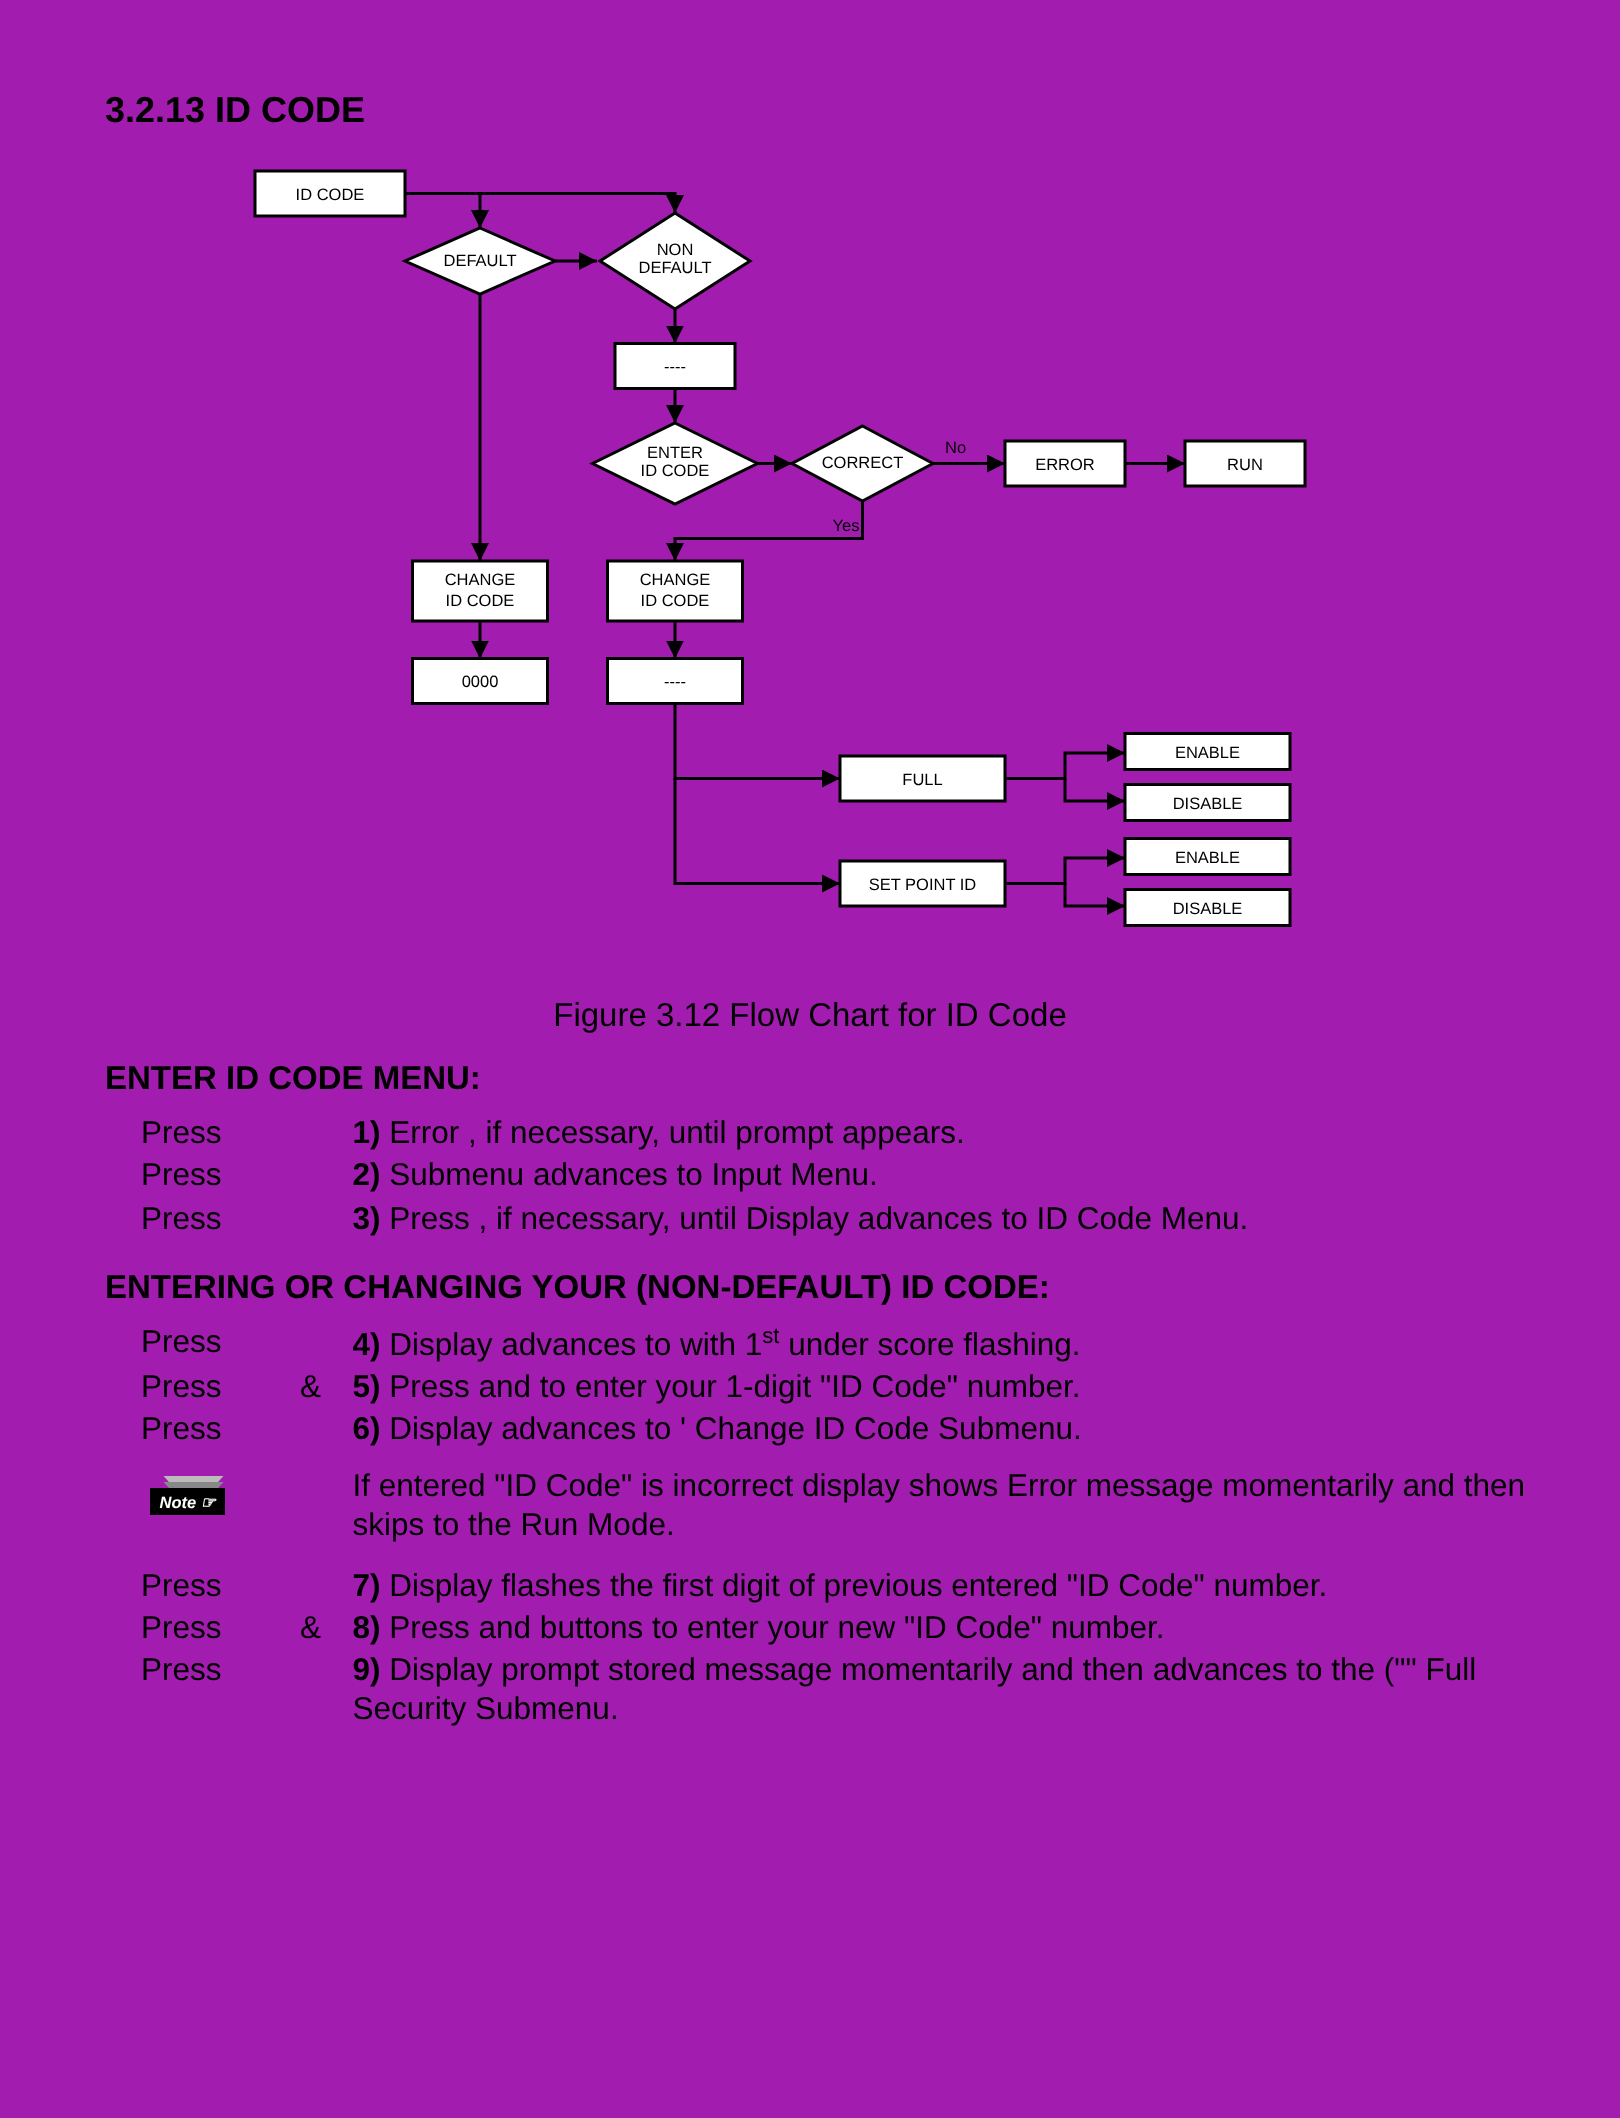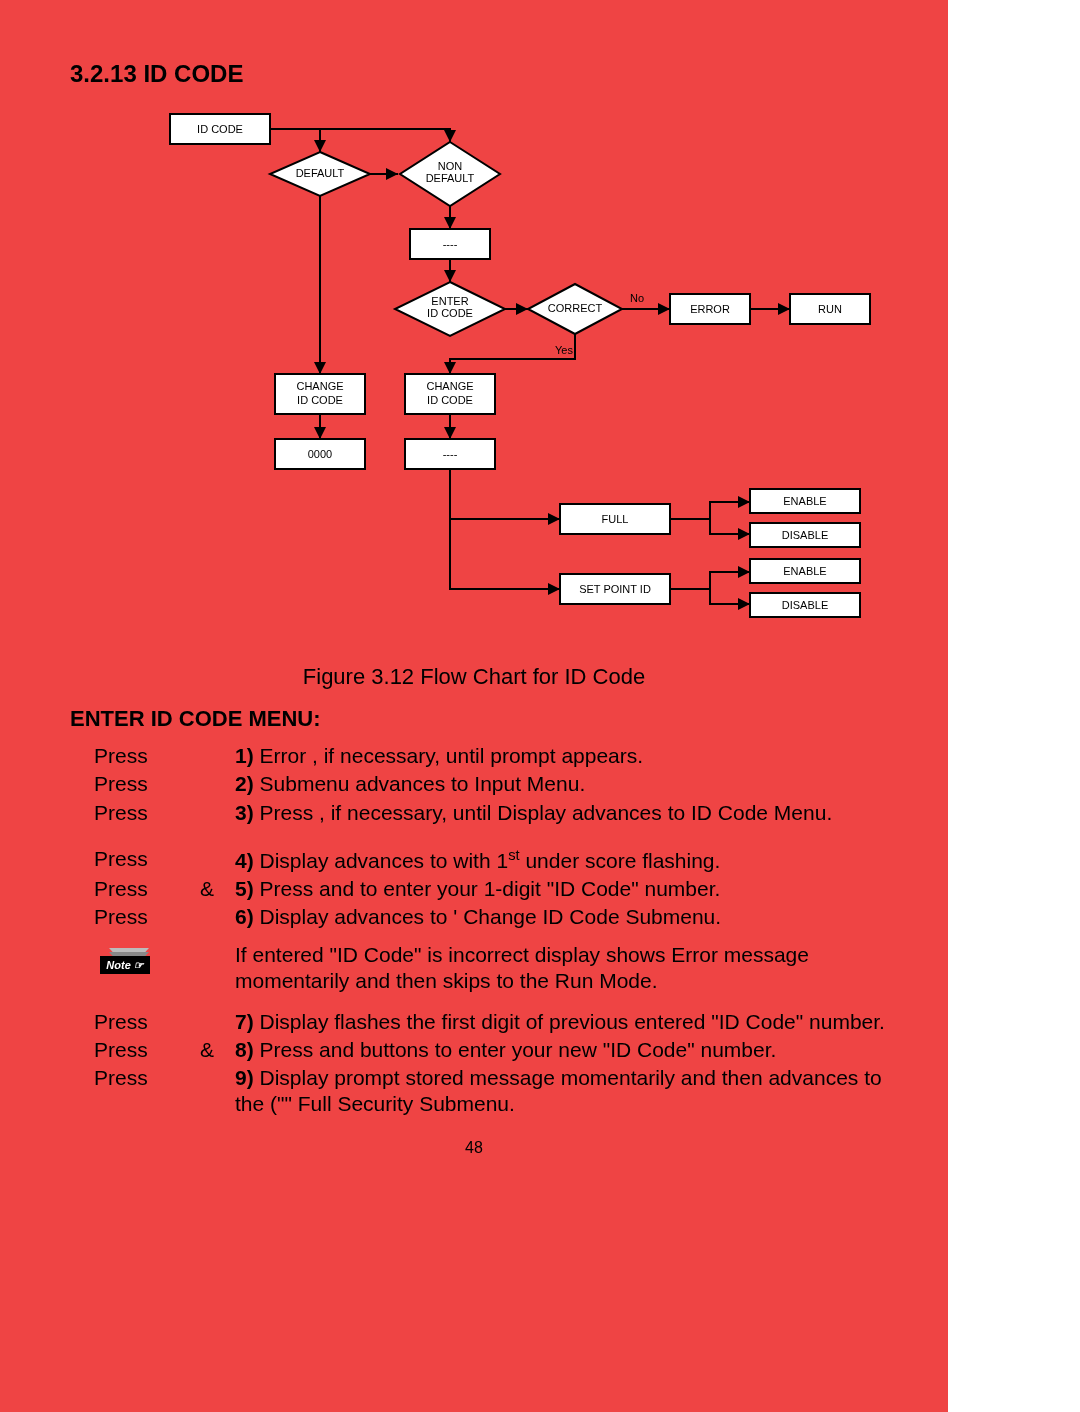--- a/index.html
+++ b/index.html
@@ -1,16 +1,16 @@
 <!DOCTYPE html>
 <html><head>
 <meta charset="utf-8">
 <style>
 html,body{margin:0;padding:0;background:#fff;font-family:Arial,Helvetica,sans-serif}
-.page{width:948px;min-height:1412px;background:#ef4444;position:relative;box-sizing:border-box;padding:60px 70px 40px 70px}
+.page{width:1080px;min-height:1412px;background:#a21caf;position:relative;box-sizing:border-box;padding:60px 70px 40px 70px}
 .h1{font-weight:bold;font-size:24px;margin:0 0 16px 0}
 .fig-wrap{padding-left:40px;margin-bottom:20px}
 svg{display:block}
 .fig-cap{text-align:center;font-weight:normal;font-size:22px;margin:10px 0 16px 0}
 .h2{font-weight:bold;font-size:22px;margin:0 0 10px 0}
 .tbl{width:100%;border-collapse:collapse;font-size:21px;margin:0 0 18px 20px}
 .tbl td{vertical-align:top;padding:1px 4px;line-height:1.25}
 .tbl td.c1{width:85px}
 .tbl td.c2{width:40px;text-align:center}
 .tbl td.c3{}
@@ -142,20 +142,21 @@
   <td class="c3"><b>2)</b><span> Submenu advances to               Input Menu.</span></td>
 </tr>
 <tr>
   <td class="c1">Press</td>
   <td class="c2"></td>
   <td class="c3"><b>3)</b><span> Press     , if necessary, until Display advances to          ID Code Menu.</span></td>
 </tr>
 </tbody>
     </table>
 
+<div class="h2">ENTERING OR CHANGING YOUR (NON-DEFAULT) ID CODE:</div>
 
 <table class="tbl">
 <tbody>
         <tr>
   <td class="c1">Press</td>
   <td class="c2"></td>
   <td class="c3"><b>4)</b><span> Display advances to               with 1</span><span class="sup">st</span><span> under score flashing.</span></td>
 </tr>
 <tr>
   <td class="c1">Press</td>
@@ -191,15 +192,14 @@
   <td class="c3"><b>8)</b><span> Press      and         buttons to enter your new "ID Code" number.</span></td>
 </tr>
 <tr>
   <td class="c1">Press</td>
   <td class="c2"></td>
   <td class="c3"><b>9)</b><span> Display prompt                 stored message momentarily and then advances to the  (""       Full Security Submenu.</span></td>
 </tr>
 </tbody>
     </table>
 
-<div class="pagenum">48</div>
 
 </div>
 
 </body></html>

